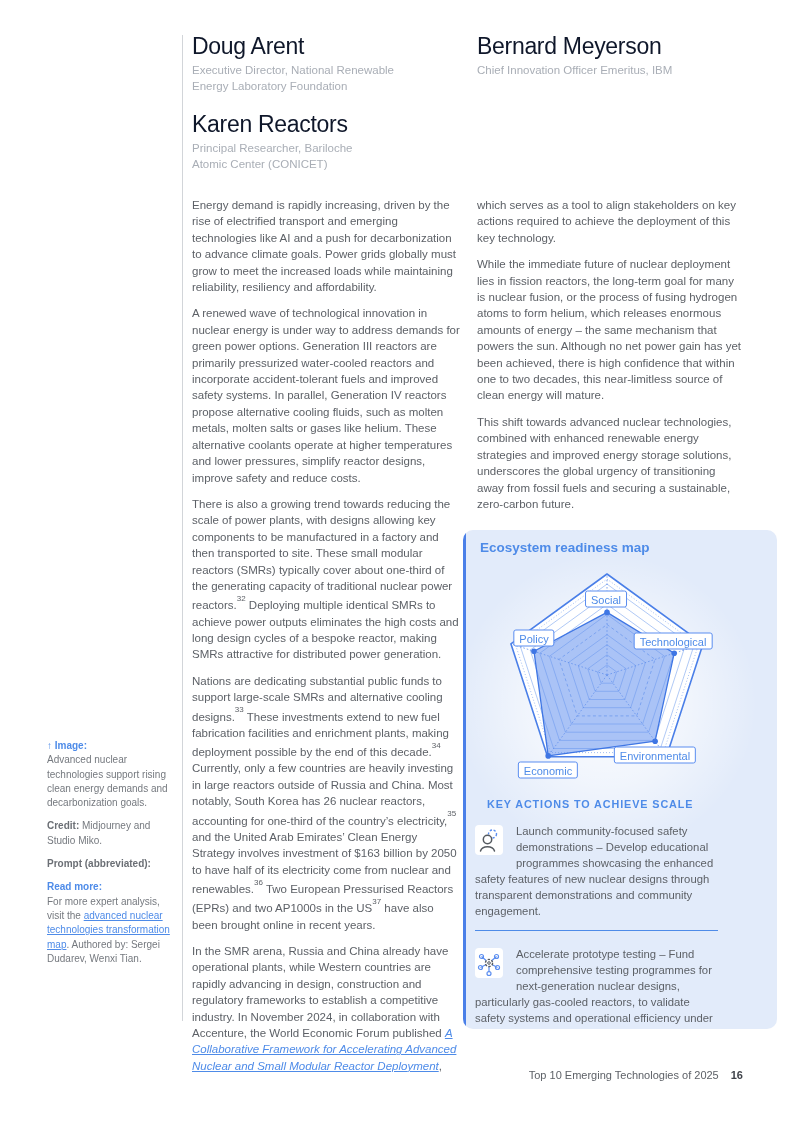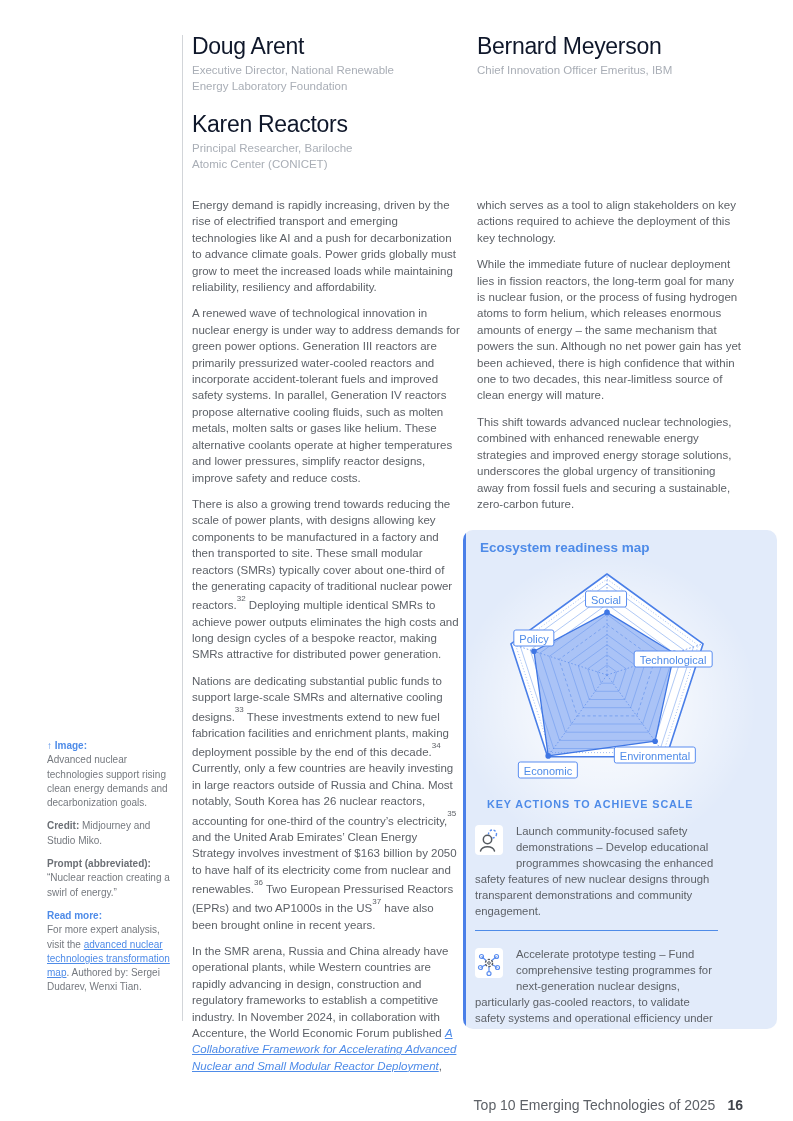--- a/index.html
+++ b/index.html
@@ -40,35 +40,35 @@
   .panel { position:absolute; left:463px; top:518px; width:314px; height:499px; border-radius:10px; overflow:hidden;
            background: radial-gradient(circle 150px at 144px 173px, rgba(255,255,255,0.95) 0%, rgba(255,255,255,0.5) 55%, rgba(255,255,255,0) 100%), #e2ebfa; margin-top: 12px; }
   .panel-accent { position:absolute; left:0; top:0; width:2.5px; height:100%; background:#4a7fe8; }
   .panel-title { position:absolute; left:17px; top:10px; font-size:13.5px; font-weight:700; color:#4e8be8; }
 
   .radar-wrap { position:absolute; left:0; top:28px; width:288px; height:240px; }
   .radar-wrap svg { position:absolute; left:0; top:0; }
   .axis-label { position:absolute; transform:translate(-50%,-50%); background:#ffffff; border:1.3px solid #5a8df0;
                 color:#4e8be8; font-size:11px; padding:1.5px 5px; border-radius:2.5px; white-space:nowrap; }
   .lbl-social        { left:143px; top:41px; }
-  .lbl-technological { left:210px; top:101px; }
+  .lbl-technological { left:210px; top:83px; }
   .lbl-environmental { left:192px; top:197px; }
   .lbl-economic      { left:85px;  top:212px; }
   .lbl-policy        { left:71px;  top:80px;text-align:center; }
 
   .key-actions-title { position:absolute; left:24px; top:268px; font-size:10.8px; font-weight:700; letter-spacing:0.9px; color:#4e8be8; }
   .actions { position:absolute; left:12px; top:293px; width:243px; }
   .action { overflow:hidden; }
   .icon-box { float:left; width:28px; height:30px; background:#ffffff; border-radius:4px; margin:2px 13px 3px 0;
               display:flex; align-items:center; justify-content:center; }
   .action-text { font-size:11.3px; line-height:16px; color:#5d6167; }
   .action-divider { border:none; border-top:1.5px solid #4e8be8; margin:11px 0 15px 0; }
 
   
-  .footer { position:absolute; top:1069px; right:50px; font-size:14px; color:#5d6167;margin-top:28px; }
+  .footer { position:absolute; top:1069px; right:50px; font-size:11px; color:#5d6167; }
   .footer .pageno { font-weight:700; color:#3f434a; margin-left:12px; }
 </style>
 </head>
 <body>
 
 <div class="page">
 
   <div class="vrule"></div>
 
   <div class="author author-doug">
@@ -95,21 +95,20 @@
       <p><span>which serves as a tool to align stakeholders on key actions required to achieve the deployment of this key technology.</span></p>
       <p><span>While the immediate future of nuclear deployment lies in fission reactors, the long-term goal for many is nuclear fusion, or the process of fusing hydrogen atoms to form helium, which releases enormous amounts of energy – the same mechanism that powers the sun. Although no net power gain has yet been achieved, there is high confidence that within one to two decades, this near-limitless source of clean energy will mature.</span></p>
       <p><span>This shift towards advanced nuclear technologies, combined with enhanced renewable energy strategies and improved energy storage solutions, underscores the global urgency of transitioning away from fossil fuels and securing a sustainable, zero-carbon future.</span></p>
     </div>
 
   <aside class="sidebar">
     <p class="sb-blue">↑ Image:</p>
     <p>Advanced nuclear technologies support rising clean energy demands and decarbonization goals.</p>
     <p class="sb-gap"><span class="sb-strong">Credit:</span><span> Midjourney and Studio Miko.</span></p>
     <p class="sb-gap sb-strong">Prompt (abbreviated):</p>
-    <p>“Nuclear reaction creating a swirl of energy.”</p>
     <p class="sb-gap sb-blue">Read more:</p>
     <p><span>For more expert analysis, visit the </span><a class="sb-link">advanced nuclear technologies transformation map</a><span>. Authored by: Sergei Dudarev, Wenxi Tian.</span></p>
   </aside>
 
   <section class="panel">
     <div class="panel-accent"></div>
     <h2 class="panel-title">Ecosystem readiness map</h2>
 
     <div class="radar-wrap">
       <svg id="radar-svg" width="288" height="240" viewBox="0 0 288 240">

